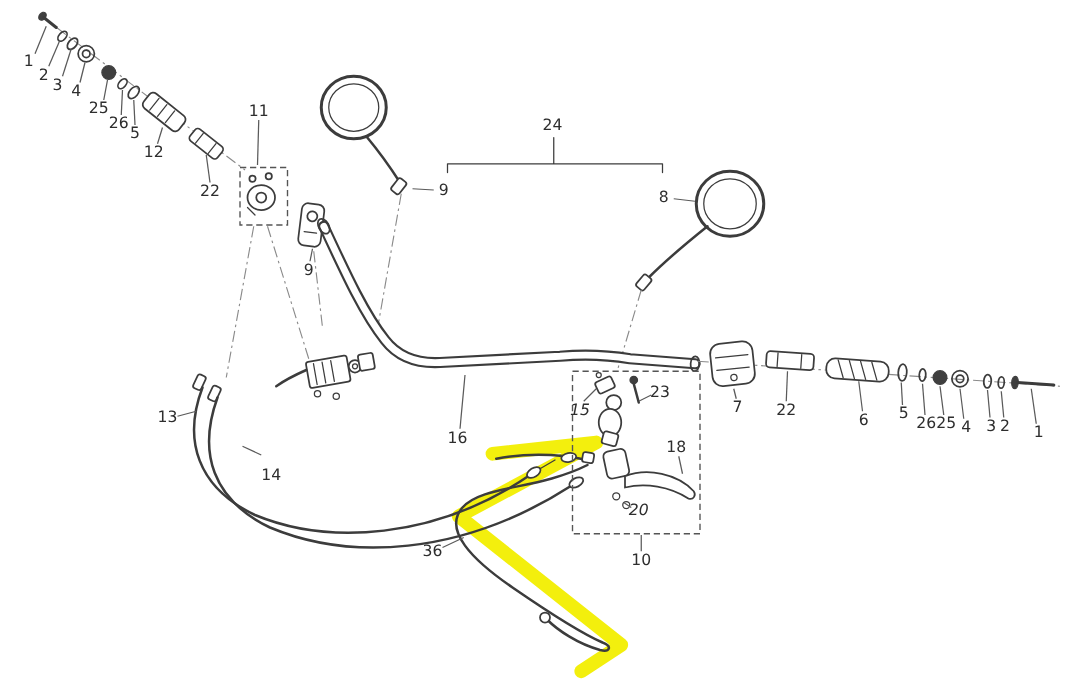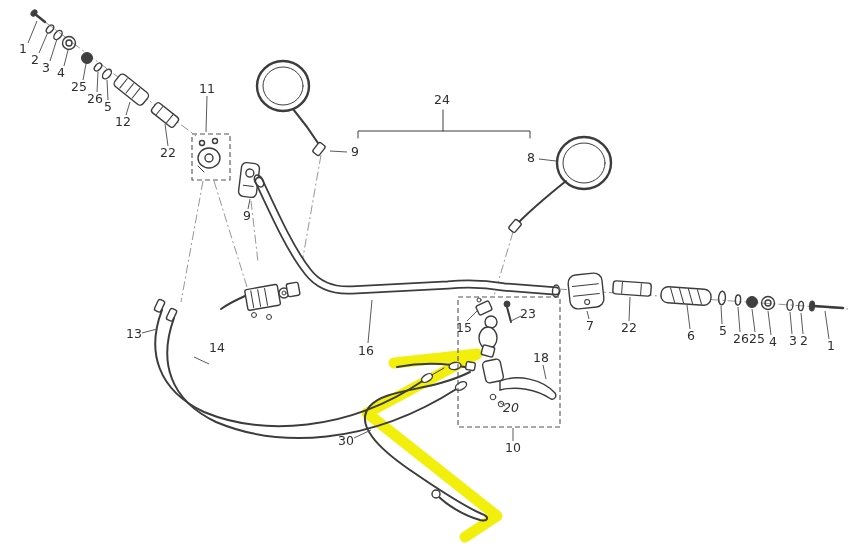--- a/index.html
+++ b/index.html
@@ -231,23 +231,23 @@
       <span class="callout" style="left: 108px; top: 107px;">5</span>
       <span class="callout" style="left: 123px; top: 122px;">12</span>
       <span class="callout" style="left: 168px; top: 153px;">22</span>
       <span class="callout" style="left: 207px; top: 89px;">11</span>
       <span class="callout" style="left: 247px; top: 216px;">9</span>
       <span class="callout" style="left: 355px; top: 152px;">9</span>
       <span class="callout" style="left: 442px; top: 100px;">24</span>
       <span class="callout" style="left: 531px; top: 158px;">8</span>
       <span class="callout" style="left: 366px; top: 351px;">16</span>
       <span class="callout" style="left: 134px; top: 334px;">13</span>
-      <span class="callout" style="left: 217px; top: 348px;">14</span>
-      <span class="callout" style="left: 346px; top: 441px;">30</span>
-      <span class="callout" style="left: 464px; top: 328px;">15</span>
+      <span class="callout" style="left: 217px; top: 380px;">14</span>
+      <span class="callout" style="left: 346px; top: 441px;">36</span>
+      <span class="callout" style="left: 464px; top: 328px; font-style: italic;">15</span>
       <span class="callout" style="left: 528px; top: 314px;">23</span>
       <span class="callout" style="left: 541px; top: 358px;">18</span>
       <span class="callout" style="left: 511px; top: 408px; font-style: italic;">20</span>
       <span class="callout" style="left: 513px; top: 448px;">10</span>
       <span class="callout" style="left: 590px; top: 326px;">7</span>
       <span class="callout" style="left: 629px; top: 328px;">22</span>
       <span class="callout" style="left: 691px; top: 336px;">6</span>
       <span class="callout" style="left: 723px; top: 331px;">5</span>
       <span class="callout" style="left: 741px; top: 339px;">26</span>
       <span class="callout" style="left: 757px; top: 339px;">25</span>

